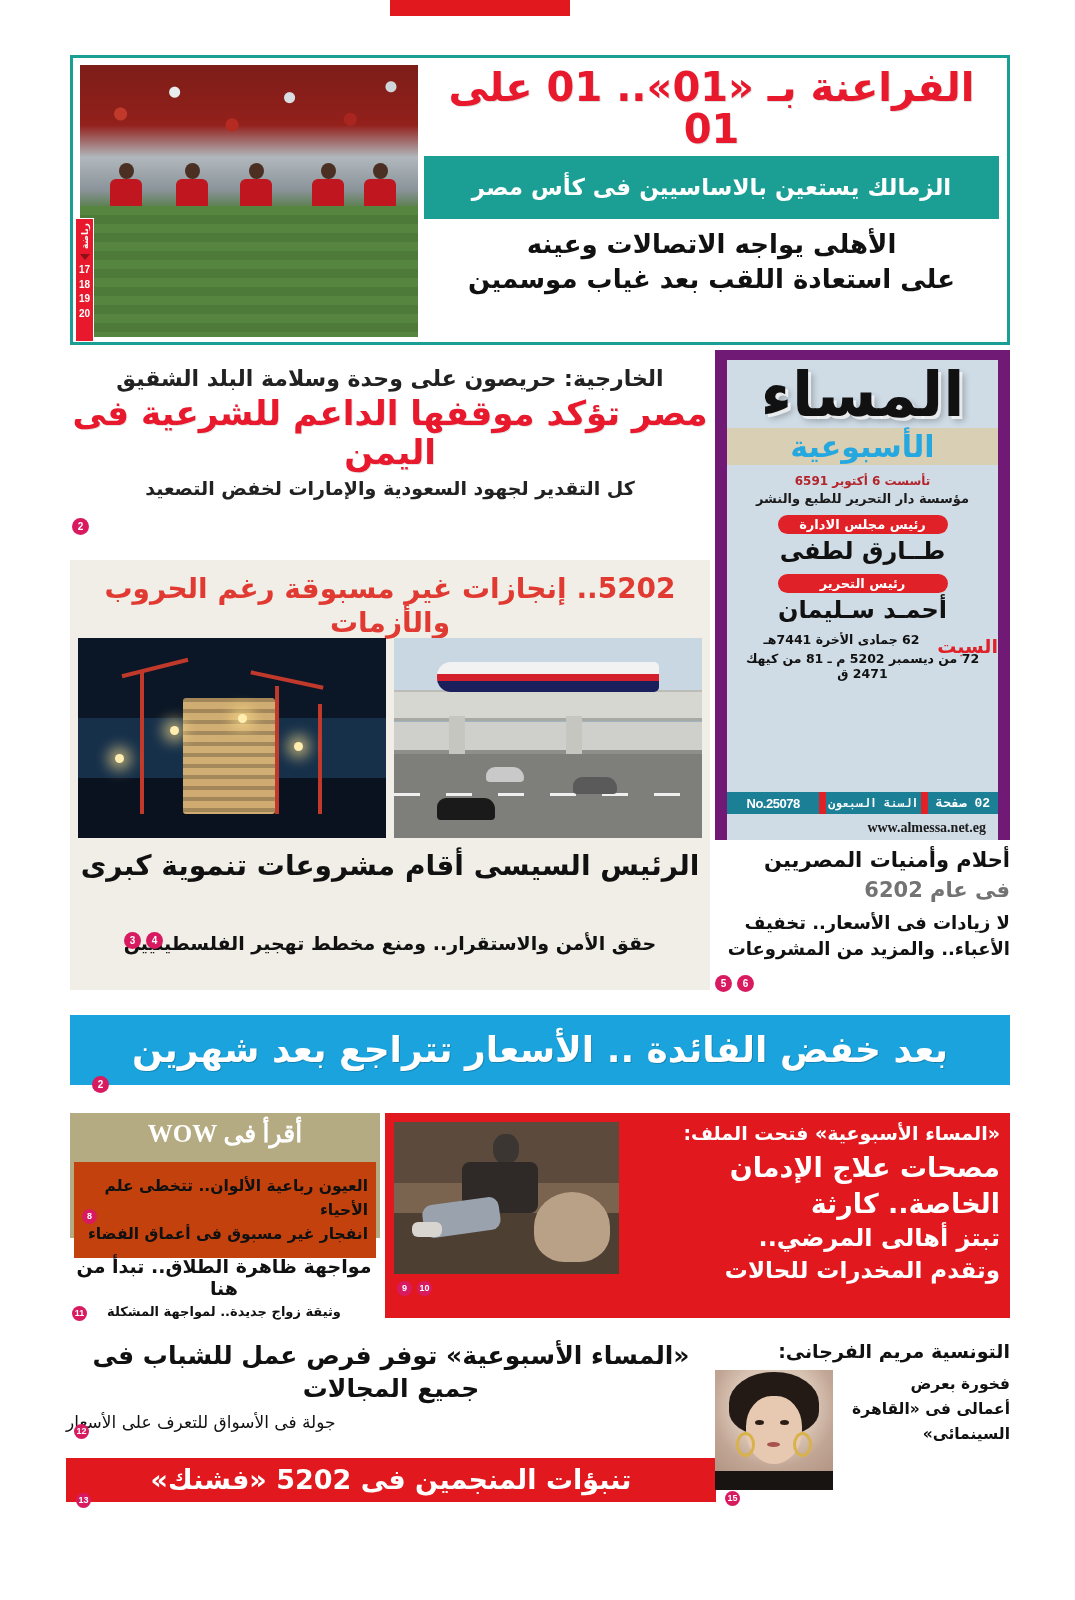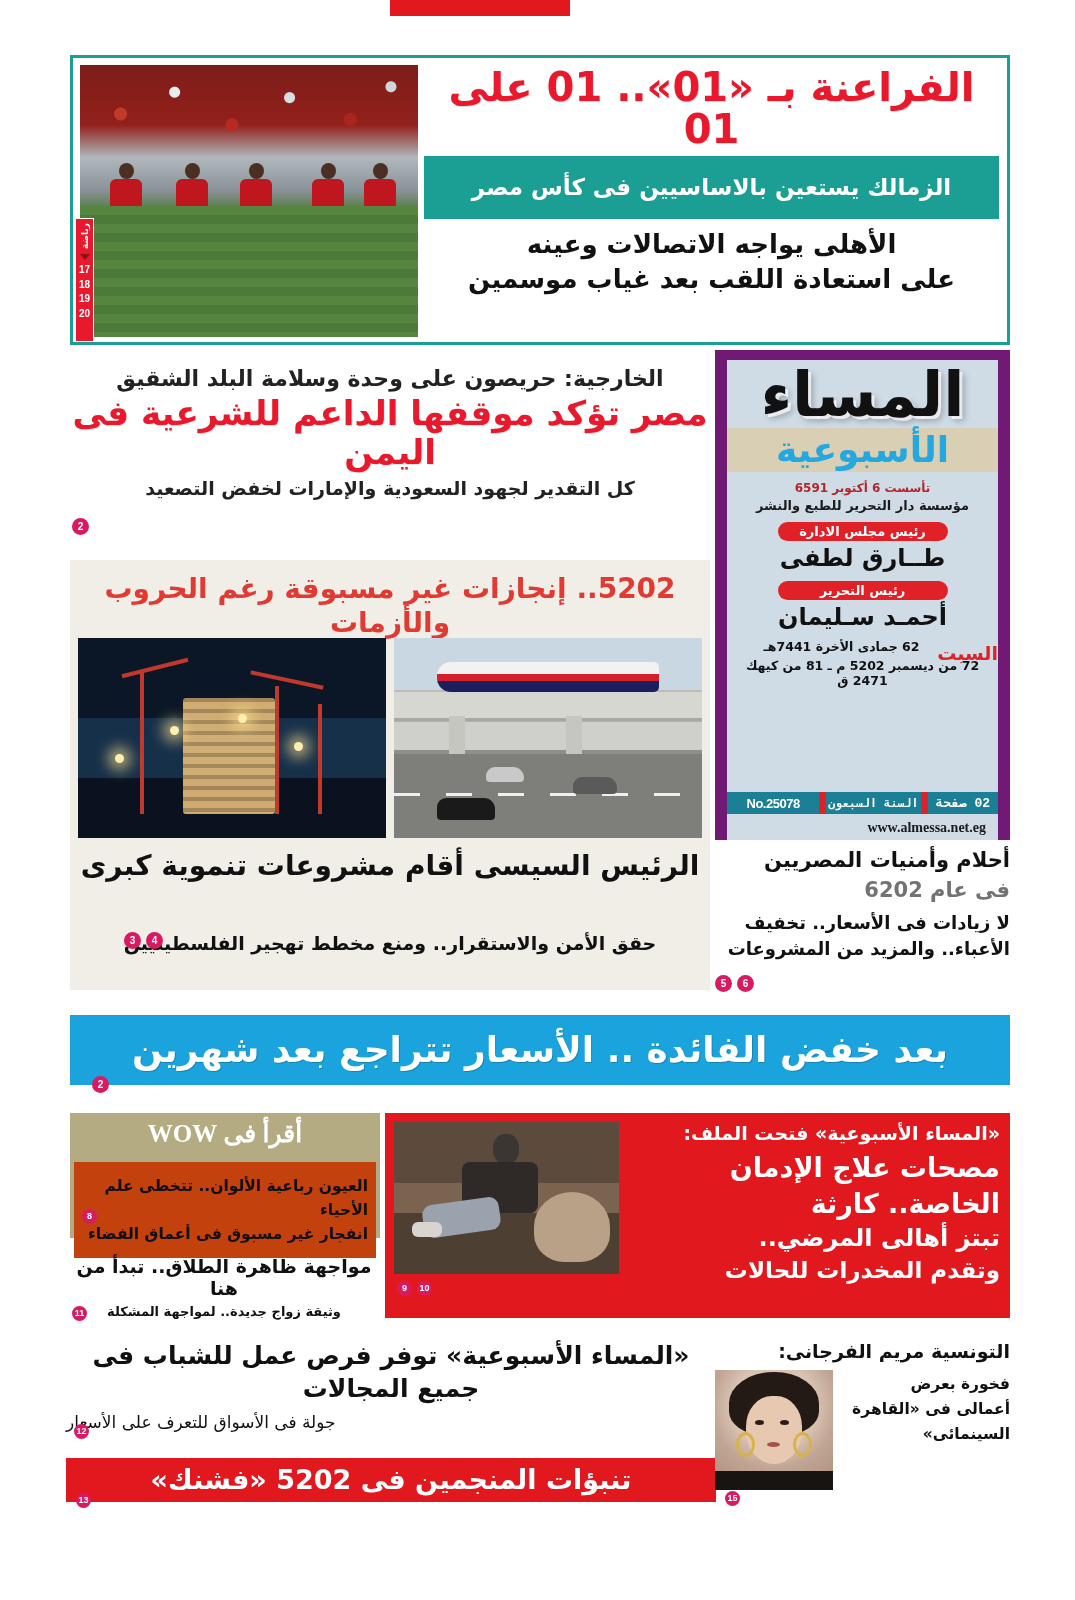--- a/index.html
+++ b/index.html
@@ -150,21 +150,21 @@
     position:absolute;left:715px;top:350px;width:295px;height:490px;
     background:#701a75;box-sizing:border-box;padding:10px 12px 0;
   }
   #mh-inner{background:#cfdce6;height:100%;position:relative;}
   #mh-logo{
     text-align:center;font-size:62px;font-weight:bold;color:#111;
     letter-spacing:-3px;line-height:1;padding-top:4px;
     text-shadow:3px 3px 0 rgba(255,255,255,.75),5px 5px 6px rgba(0,0,0,.25);
   }
   #mh-weekly-band{background:#d8cfb4;margin-top:2px;padding:2px 0;}
-  #mh-weekly{text-align:center;font-size:36px;font-weight:bold;color:#25a8e0;letter-spacing:-1px;line-height:1.1;}
+  #mh-weekly{text-align:center;font-size:30px;font-weight:bold;color:#25a8e0;letter-spacing:-1px;line-height:1.1;}
   #mh-founded{text-align:center;color:#b3252b;font-weight:bold;font-size:12px;margin-top:9px;}
   #mh-org{text-align:center;color:#1b1b1b;font-weight:bold;font-size:13px;margin-top:3px;}
   .mh-pill{
     margin:9px auto 0;background:#e02128;color:#fff;border-radius:14px;
     width:170px;text-align:center;font-size:13px;font-weight:bold;padding:2px 0;
   }
   .mh-name{text-align:center;font-size:24px;font-weight:bold;color:#111;margin-top:3px;letter-spacing:1px;}
   #mh-daterow{margin-top:8px;position:relative;height:42px;}
   #mh-dayname{position:absolute;right:0;top:3px;color:#e02128;font-weight:bold;font-size:19px;}
   #mh-date1{text-align:center;font-size:12.5px;font-weight:bold;color:#111;padding-right:42px;}

